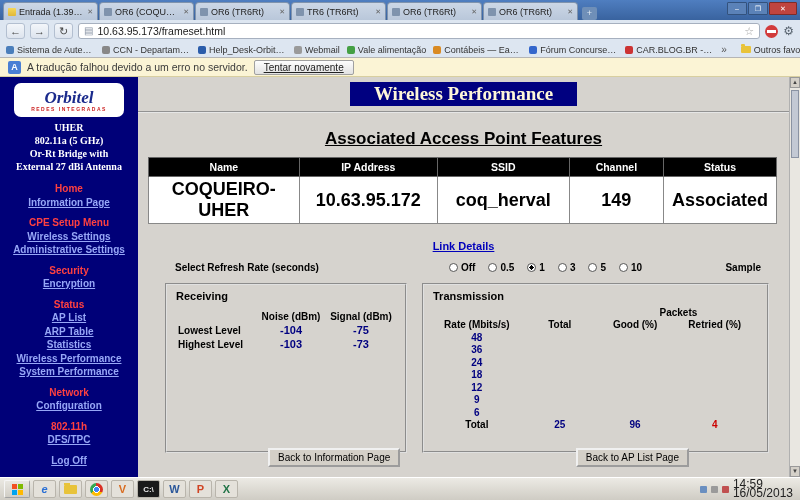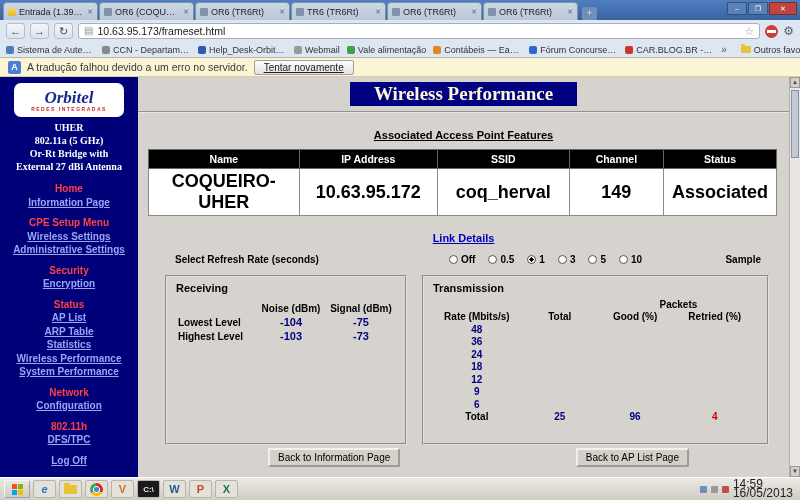--- a/index.html
+++ b/index.html
@@ -60,21 +60,21 @@
   .device-info { margin-top:4px; font-family:"Liberation Serif", serif; font-weight:bold; font-size:10px; line-height:13px; color:#fff; }
   .nav { margin-top:9px; font-size:10px; font-weight:bold; line-height:13.5px; }
   .nav-gap { height:7px; }
   .nav-header { color:#ff4040; }
   .nav-link { display:block; color:#97a7f7; text-decoration:underline; cursor:pointer; }
 
   
   .main { flex:1; position:relative; background:#d6d3ce; padding-top:5px; overflow:hidden; }
   .title-bar { text-align:center; border-bottom:2px groove #e6e6e6; padding-bottom:5px; }
   .page-title { display:inline-block; background:#000080; color:#fdf6d8; font-family:"Liberation Serif", serif; font-weight:bold; font-size:19px; padding:1px 24px; }
-  .ap-heading { text-align:center; margin-top:16px; font-size:11px; font-weight:bold; text-decoration:underline; color:#000; }
+  .ap-heading { text-align:center; margin-top:16px; font-size:17px; font-weight:bold; text-decoration:underline; color:#000; }
   .ap-table { width:calc(100% - 22px); margin:8px 12px 0 10px; border-collapse:collapse; }
   .ap-table th { background:#000; color:#fff; font-size:10.5px; font-weight:bold; border:1px solid #666; padding:3px 2px; }
   .ap-table td { background:#fff; color:#000; font-size:18px; font-weight:bold; text-align:center; border:1px solid #888; padding:2px; }
   .c-name{width:24%;margin-left:44px;} .c-ip{width:22%;} .c-ssid{width:21%;} .c-chan{width:15%;} .c-status{width:18%;}
   .ld-heading { text-align:center; margin-top:16px; font-size:11px; font-weight:bold; text-decoration:underline; color:#0000bb; }
   .refresh-row { display:flex; align-items:center; margin:10px 28px 0 37px; font-size:10px; font-weight:bold; color:#000; }
   .radio-group { display:flex; align-items:center; gap:13px; margin-left:130px; }
   .radio-opt { display:flex; align-items:center; gap:3px; }
   .radio { width:9px; height:9px; border:1px solid #555; border-radius:50%; background:#fff; flex:none; }
   .radio.selected { background:radial-gradient(circle,#000 0 2px,#fff 2.2px); }

